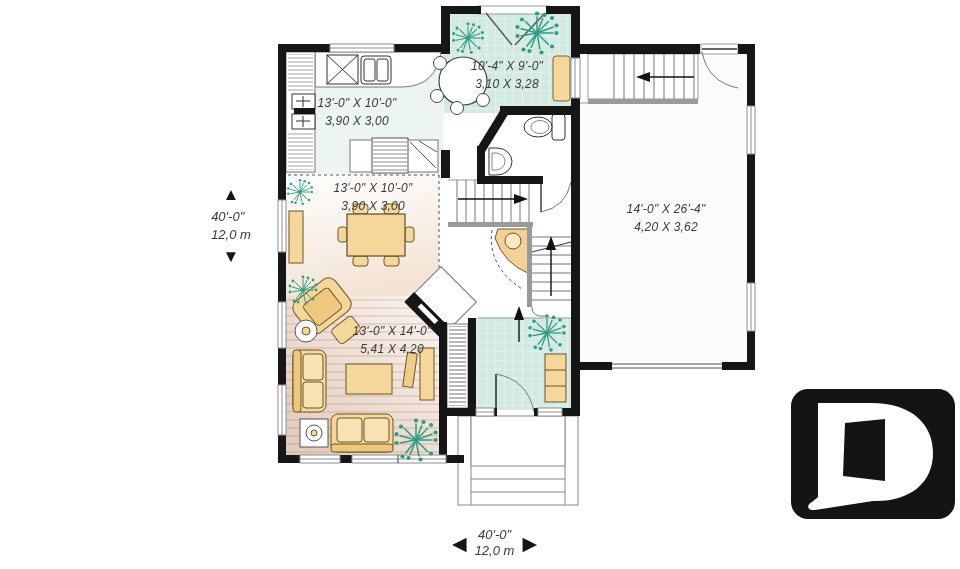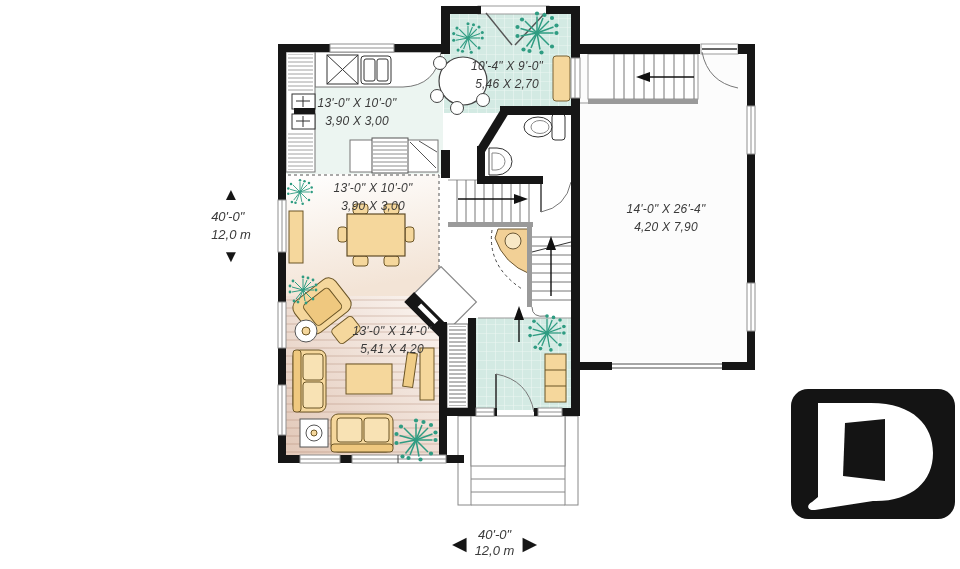--- a/index.html
+++ b/index.html
@@ -407,37 +407,37 @@
     <use href="#plant" transform="translate(537,33) scale(1.5)"></use>
     <use href="#plant" transform="translate(300,192) scale(0.9)"></use>
     <use href="#plant" transform="translate(303,290) scale(1.0)"></use>
     <use href="#plant" transform="translate(416,440) scale(1.5)"></use>
     <use href="#plant" transform="translate(547,333) scale(1.3)"></use>
   </g>
 </svg>
 
 <div class="room-label" style="left:447px;top:57px;width:120px;">
   <span class="imp">10'-4" X 9'-0"</span>
-  <span class="met">5,46 X 2,70</span>
+  <span class="met">3,10 X 3,28</span>
 </div>
 <div class="room-label" style="left:297px;top:94px;width:120px;">
   <span class="imp">13'-0" X 10'-0"</span>
   <span class="met">3,90 X 3,00</span>
 </div>
 <div class="room-label" style="left:313px;top:179px;width:120px;">
   <span class="imp">13'-0" X 10'-0"</span>
   <span class="met">3,90 X 3,00</span>
 </div>
 <div class="room-label" style="left:332px;top:322px;width:120px;">
   <span class="imp">13'-0" X 14'-0"</span>
   <span class="met">5,41 X 4,20</span>
 </div>
 <div class="room-label" style="left:606px;top:200px;width:120px;">
   <span class="imp">14'-0" X 26'-4"</span>
-  <span class="met">4,20 X 7,90</span>
+  <span class="met">4,20 X 3,62</span>
 </div>
 
 <div class="dim-v">
   <span class="tri">▲</span>
   <span class="txt">
     <span style="display:block">40'-0"</span>
     <span style="display:block">12,0 m</span>
   </span>
   <span class="tri">▼</span>
 </div>

